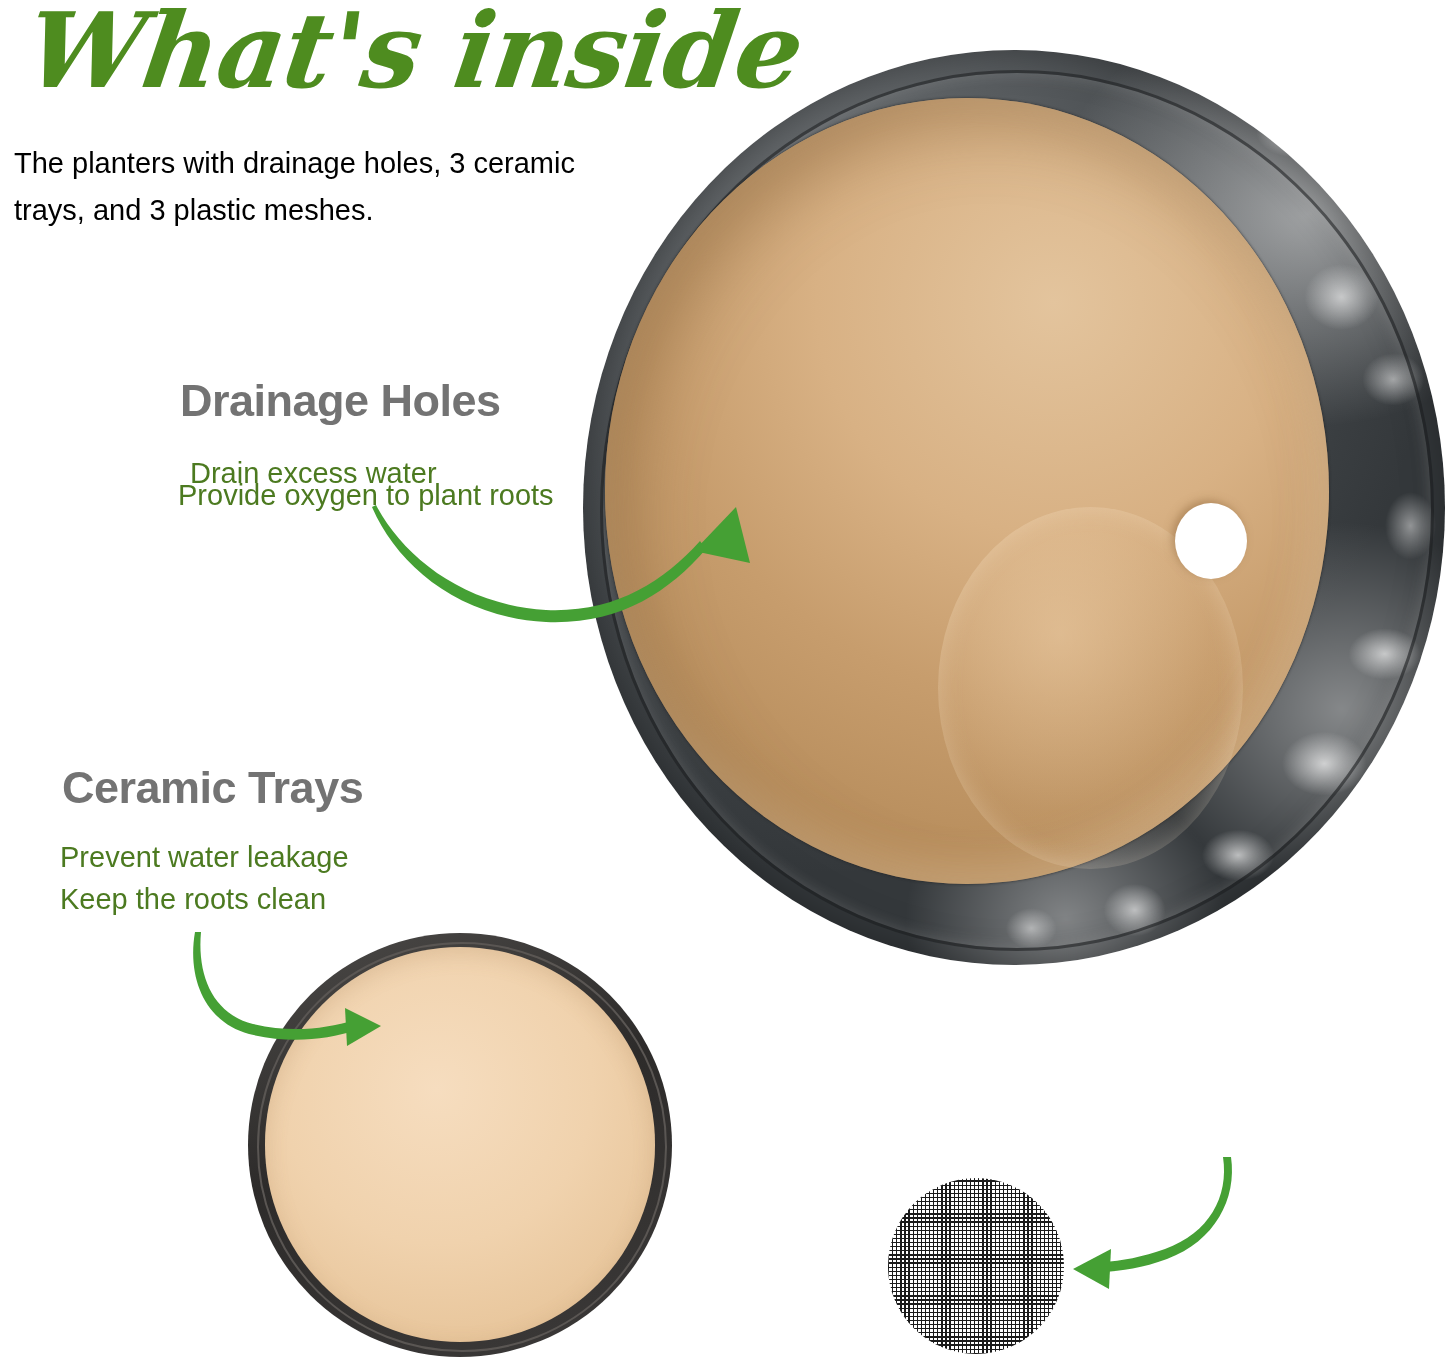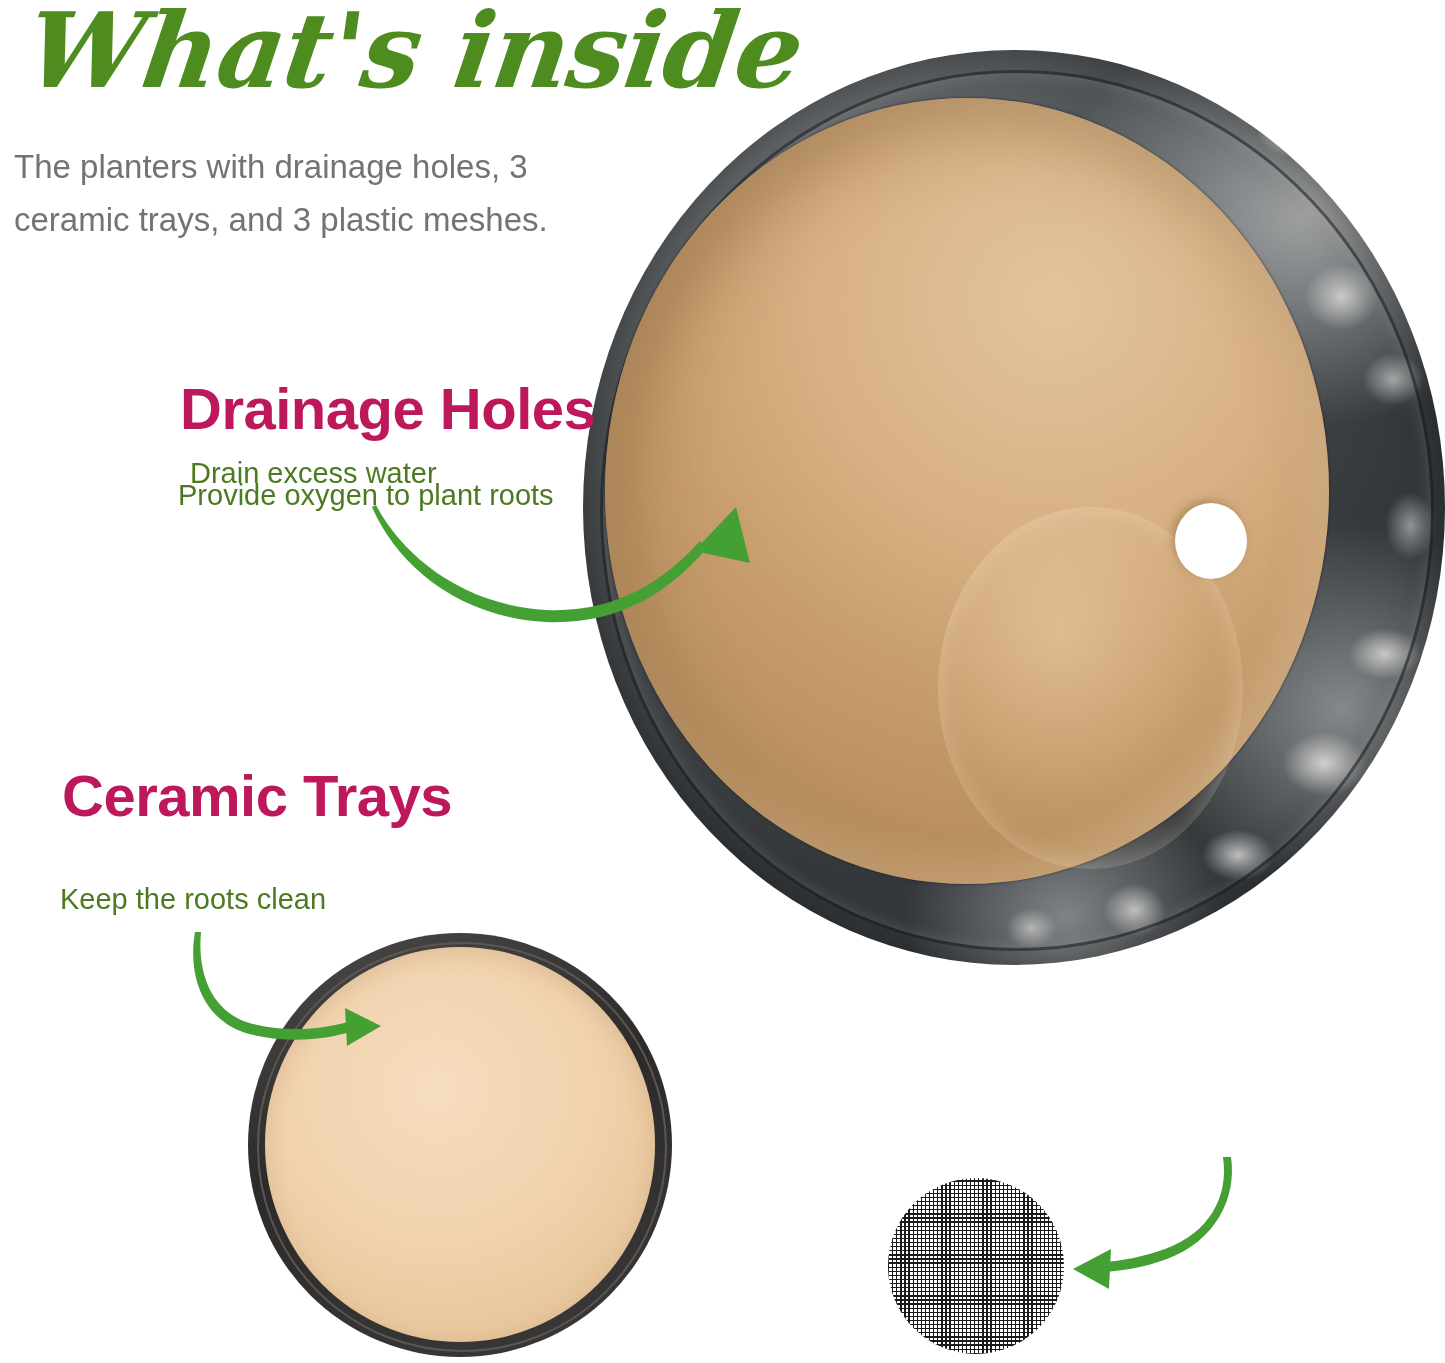--- a/index.html
+++ b/index.html
@@ -31,30 +31,30 @@
     letter-spacing: -1px;
     color: #4e8c1f;
     transform: skewX(-8deg);
     white-space: nowrap;
   }
   .subtitle {
     position: absolute;
     left: 14px;
     top: 140px;
     width: 620px;
-    font-size: 33px;
+    font-size: 29px;
     line-height: 1.62;
+    color: #000000;
+    font-weight: 400;
+  }
+  .feature-heading {
+    position: absolute;
+    font-size: 45px;
+    font-weight: 700;
     color: #737373;
-    font-weight: 400;
-  }
-  .feature-heading {
-    position: absolute;
-    font-size: 58px;
-    font-weight: 700;
-    color: #be185d;
     letter-spacing: -0.5px;
     white-space: nowrap;
   }
   .feature-line {
     position: absolute;
     font-size: 29px;
     line-height: 1.5;
     color: #4c7a20;
     white-space: nowrap;
   }
@@ -242,20 +242,21 @@
   <div class="feature-line" id="l-drainage-1">Provide oxygen to plant roots</div>
 
   <svg class="arrow-svg" id="arrow-drainage" viewBox="0 0 400 145">
     <path d="M2 2 C 30 62, 92 116, 178 120 C 250 122, 300 90, 338 46" fill="none" stroke="#45a034" stroke-width="0"></path>
     <path d="M2 2 C 26 58, 86 112, 176 117 C 248 120, 298 88, 336 44
              L 330 36 C 292 78, 244 108, 176 105 C 92 100, 32 50, 6 0 Z" fill="#45a034"></path>
     <polygon points="366,2 380,58 324,46" fill="#45a034"></polygon>
   </svg>
 
   <div class="feature-heading" id="h-trays">Ceramic Trays</div>
+  <div class="feature-line" id="l-trays-0">Prevent water leakage</div>
   <div class="feature-line" id="l-trays-1">Keep the roots clean</div>
 
   <svg class="arrow-svg" id="arrow-trays" viewBox="0 0 230 130">
     <path d="M10 2 C 2 48, 20 92, 64 104 C 104 114, 140 110, 172 100
              L 170 90 C 140 99, 106 103, 68 94 C 28 84, 12 46, 16 2 Z" fill="#45a034"></path>
     <polygon points="196,96 160,78 162,116" fill="#45a034"></polygon>
   </svg>
 
 
   <svg class="arrow-svg" id="arrow-meshes" viewBox="0 0 195 135">

